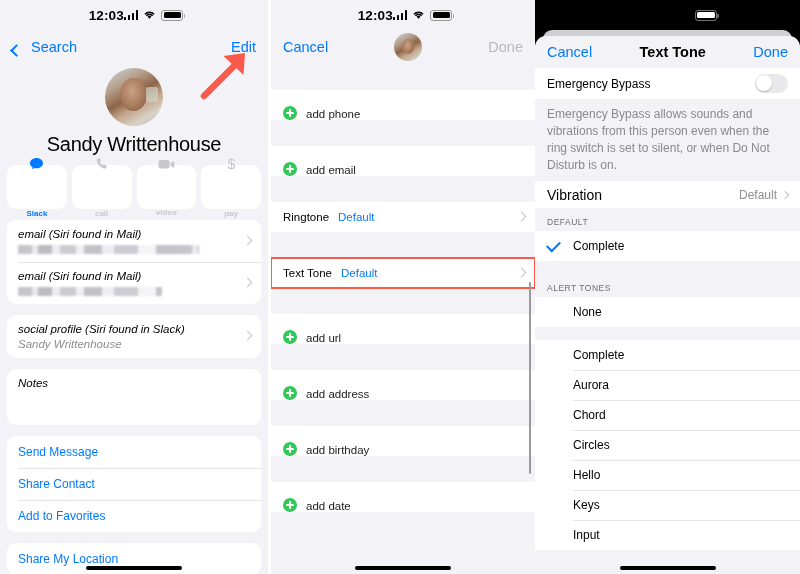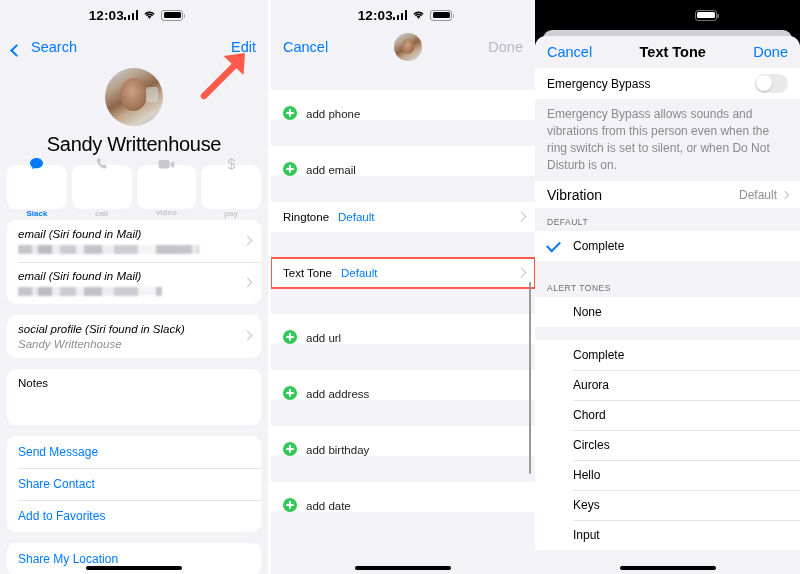--- a/index.html
+++ b/index.html
@@ -95,21 +95,21 @@
   .row-sub { font-size: 11.5px; color: #8e8e93; margin-top: 3px; }
   .redact { height: 9px; margin-top: 5px; border-radius: 1px;
     background: repeating-linear-gradient(90deg,#c3c3c8 0 14px, #e9e9ed 14px 20px, #b8b8bd 20px 34px, #ededf1 34px 42px, #c9c9ce 42px 58px, #f0f0f3 58px 66px, #bfbfc5 66px 84px, #eeeef2 84px 96px, #cacad0 96px 120px, #f4f4f6 120px 138px, #c0c0c6 138px 160px);
     filter: blur(1.1px); opacity: .95; width: 78%; }
   .redact.w2 { width: 62%; }
   .chevron-r {
     position:absolute; right: 10px; top: 50%; margin-top: -4.5px;
     width: 7px; height: 7px; border-right: 1.6px solid #c4c4c8; border-top: 1.6px solid #c4c4c8;
     transform: rotate(45deg);
   }
-  .notes-row { padding: 8px 11px 36px 11px; }
+  .notes-row { padding: 8px 11px 36px 11px; font-style: italic; }
   .link-row { padding: 9px 11px; font-size: 12px; color: #007aff; position: relative; cursor: pointer; }
   .link-row + .link-row::before { content:""; position:absolute; left:11px; right:0; top:0; height:1px; background:#e4e4e7; }
 
   
   .edit-avatar {
     width: 28px; height: 28px; border-radius: 50%; overflow: hidden;
     background: linear-gradient(150deg,#cdd7e0 0%,#b6a08a 30%,#8d6448 50%,#c2a389 66%,#cfcabd 84%,#b9bfc4 100%);
     position: relative;
   }
   .edit-avatar::before { content:""; position:absolute; left:26%; top:20%; width:46%; height:56%; border-radius:50%;

